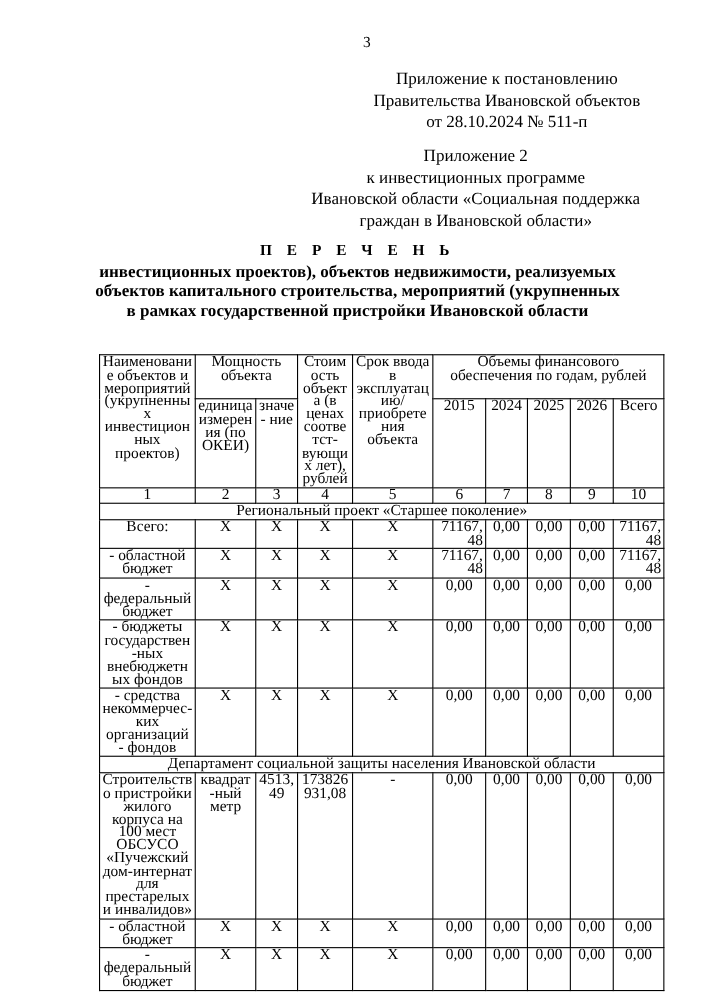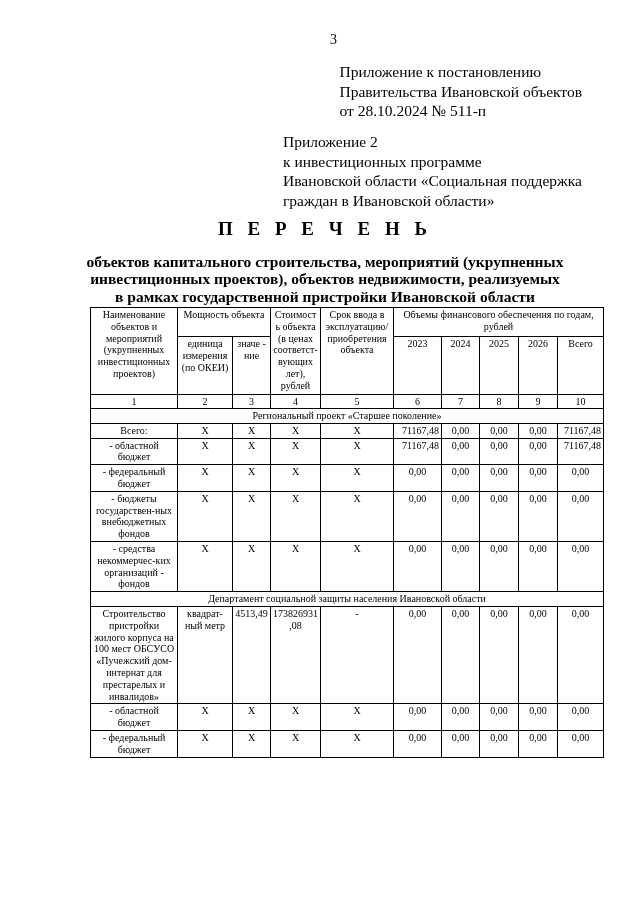--- a/index.html
+++ b/index.html
@@ -4,37 +4,37 @@
 <style>
   html, body { margin: 0; padding: 0; background: #ffffff; }
   body {
     width: 640px; height: 905px; position: relative; overflow: hidden;
     font-family: "Liberation Serif", serif; color: #000;
   }
   .page-number {
     position: absolute; left: 330px; top: 32px; font-size: 14px;
   }
   .appendix {
-    position: absolute; right: 58px; text-align: left;
+    position: absolute; right: 58px; text-align: center;
     font-size: 15.5px; line-height: 19.5px;
   }
   .appendix.a1 { top: 62px; }
   .appendix.a2 { top: 132px; }
   .appendix div { white-space: nowrap; }
   .title-block {
     position: absolute; left: 60px; width: 530px; top: 220px;
     text-align: center; font-weight: bold; font-size: 15.5px; line-height: 17.5px;
   }
-  .title-block .heading { letter-spacing: 5px; font-size: 19px; margin-bottom: 15px; }
+  .title-block .heading { letter-spacing: 5px; font-size: 14px; margin-bottom: 1px; }
   .title-block div { white-space: nowrap; }
 
   table.main {
-    position: absolute; left: 90px; top: 307px;
+    position: absolute; left: 90px; top: 322px;
     width: 513px; border-collapse: collapse; table-layout: fixed;
-    font-size: 10px; line-height: 11.8px;
+    font-size: 14px; line-height: 11.8px;
   }
   table.main td {
     border: 1px solid #000; padding: 1px 2px; vertical-align: top;
     overflow: hidden; word-wrap: break-word;
   }
   table.main .c { text-align: center; }
   table.main .l { text-align: center; }
   table.main .r { text-align: right; }
   .section-row td { text-align: center; vertical-align: middle; padding: 12px 2px; }
   .num-row td { text-align: center; padding: 0 2px; line-height: 11px; }
@@ -52,22 +52,22 @@
 
 <div class="appendix a2">
   <div>Приложение 2</div>
   <div>к инвестиционных программе</div>
   <div>Ивановской области «Социальная поддержка</div>
   <div>граждан в Ивановской области»</div>
 </div>
 
 <div class="title-block">
   <div class="heading">П Е Р Е Ч Е Н Ь</div>
+  <div>инвестиционных проектов), объектов недвижимости, реализуемых</div>
   <div>объектов капитального строительства, мероприятий (укрупненных</div>
-  <div>инвестиционных проектов), объектов недвижимости, реализуемых</div>
   <div>в рамках государственной пристройки Ивановской области</div>
 </div>
 
 <table class="main">
   <colgroup>
     <col style="width:87px">
     <col style="width:55px">
     <col style="width:38px">
     <col style="width:50px">
     <col style="width:73px">
@@ -81,21 +81,21 @@
     <tr>
       <td rowspan="2" class="c">Наименование объектов и мероприятий (укрупненных инвестиционных проектов)</td>
       <td colspan="2" class="c" style="height:26px">Мощность объекта</td>
       <td rowspan="2" class="c">Стоимость объекта (в ценах соответст-вующих лет), рублей</td>
       <td rowspan="2" class="c">Срок ввода в эксплуатацию/ приобретения объекта</td>
       <td colspan="5" class="c">Объемы финансового обеспечения по годам, рублей</td>
     </tr>
     <tr>
       <td class="c" style="height:55px">единица измерения (по ОКЕИ)</td>
       <td class="c">значе - ние</td>
-      <td class="c">2023</td>
+      <td class="c">2015</td>
       <td class="c">2024</td>
       <td class="c">2025</td>
       <td class="c">2026</td>
       <td class="c">Всего</td>
     </tr>
     <tr class="num-row">
       <td>1</td>
       <td>2</td>
       <td>3</td>
       <td>4</td>

